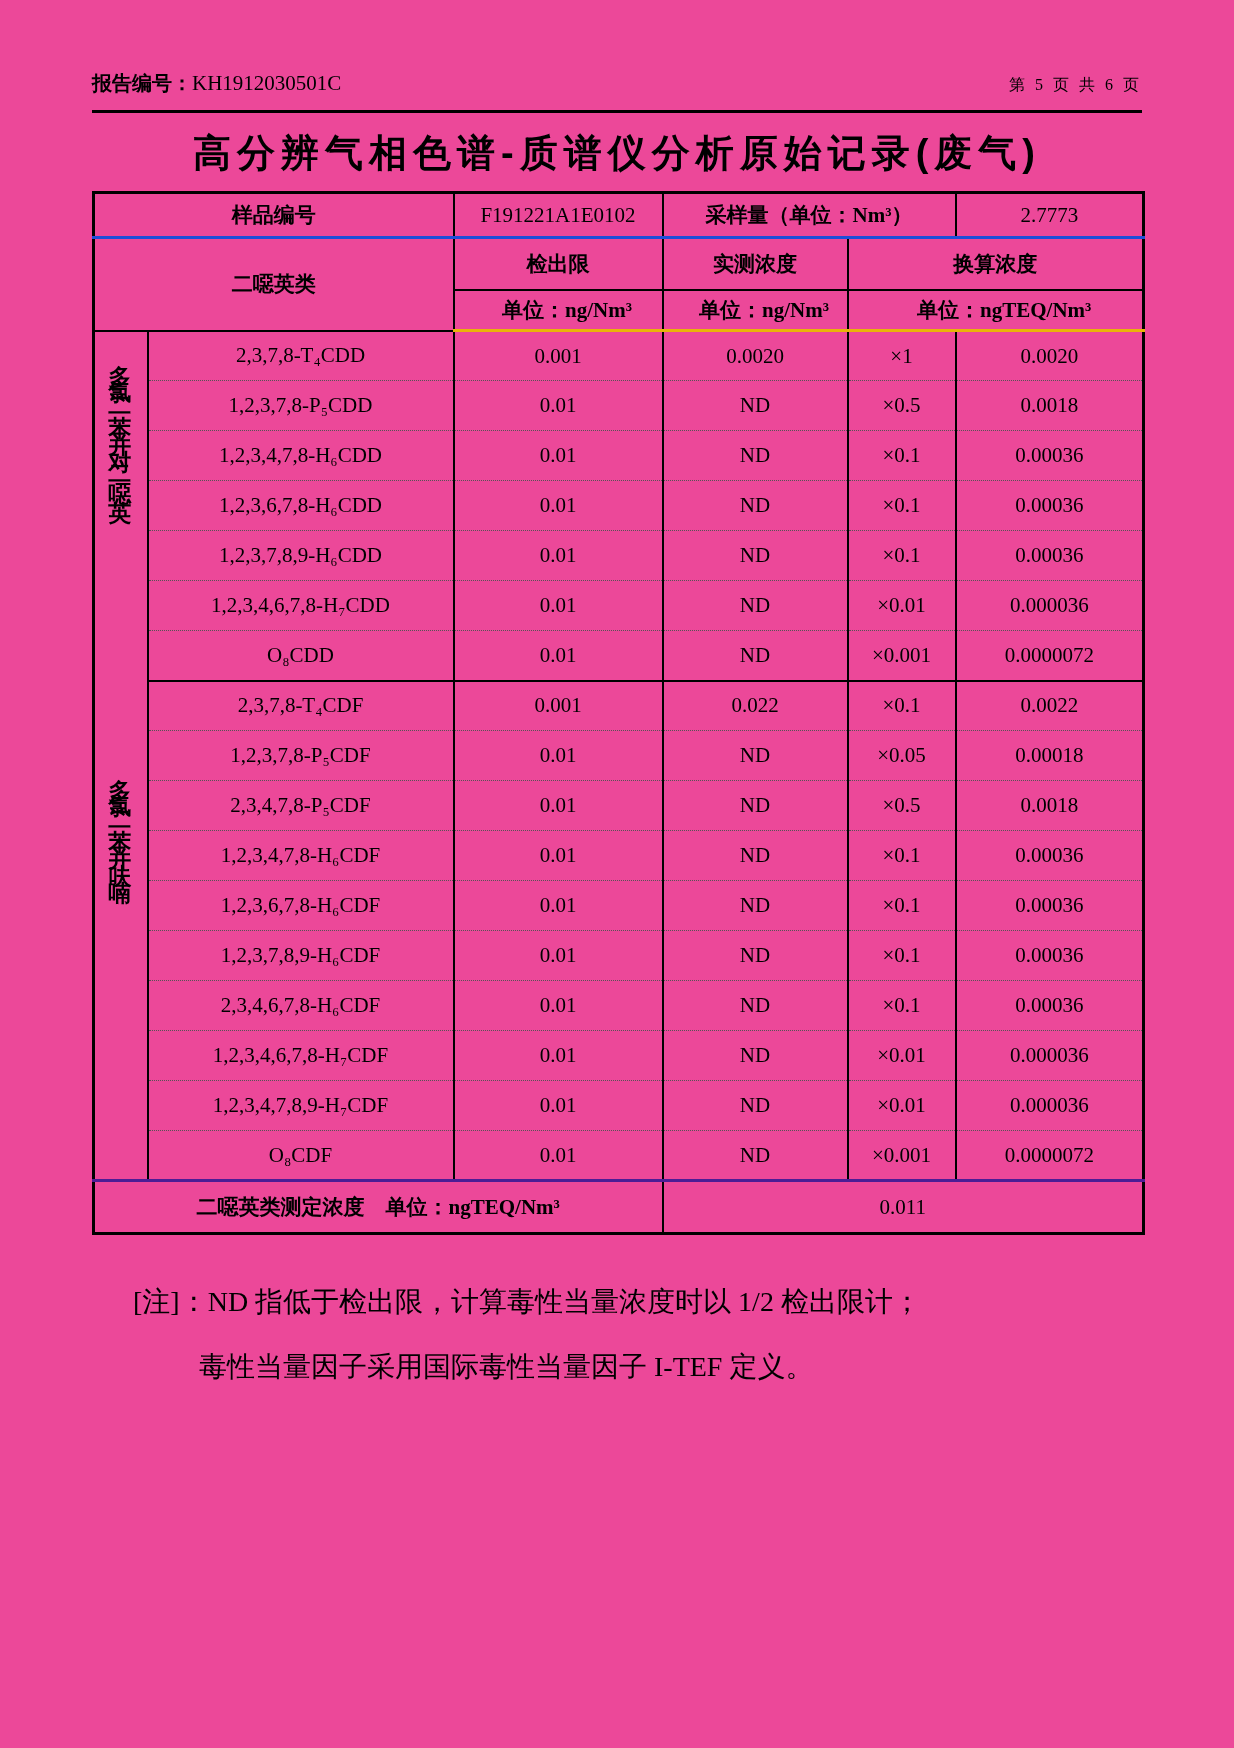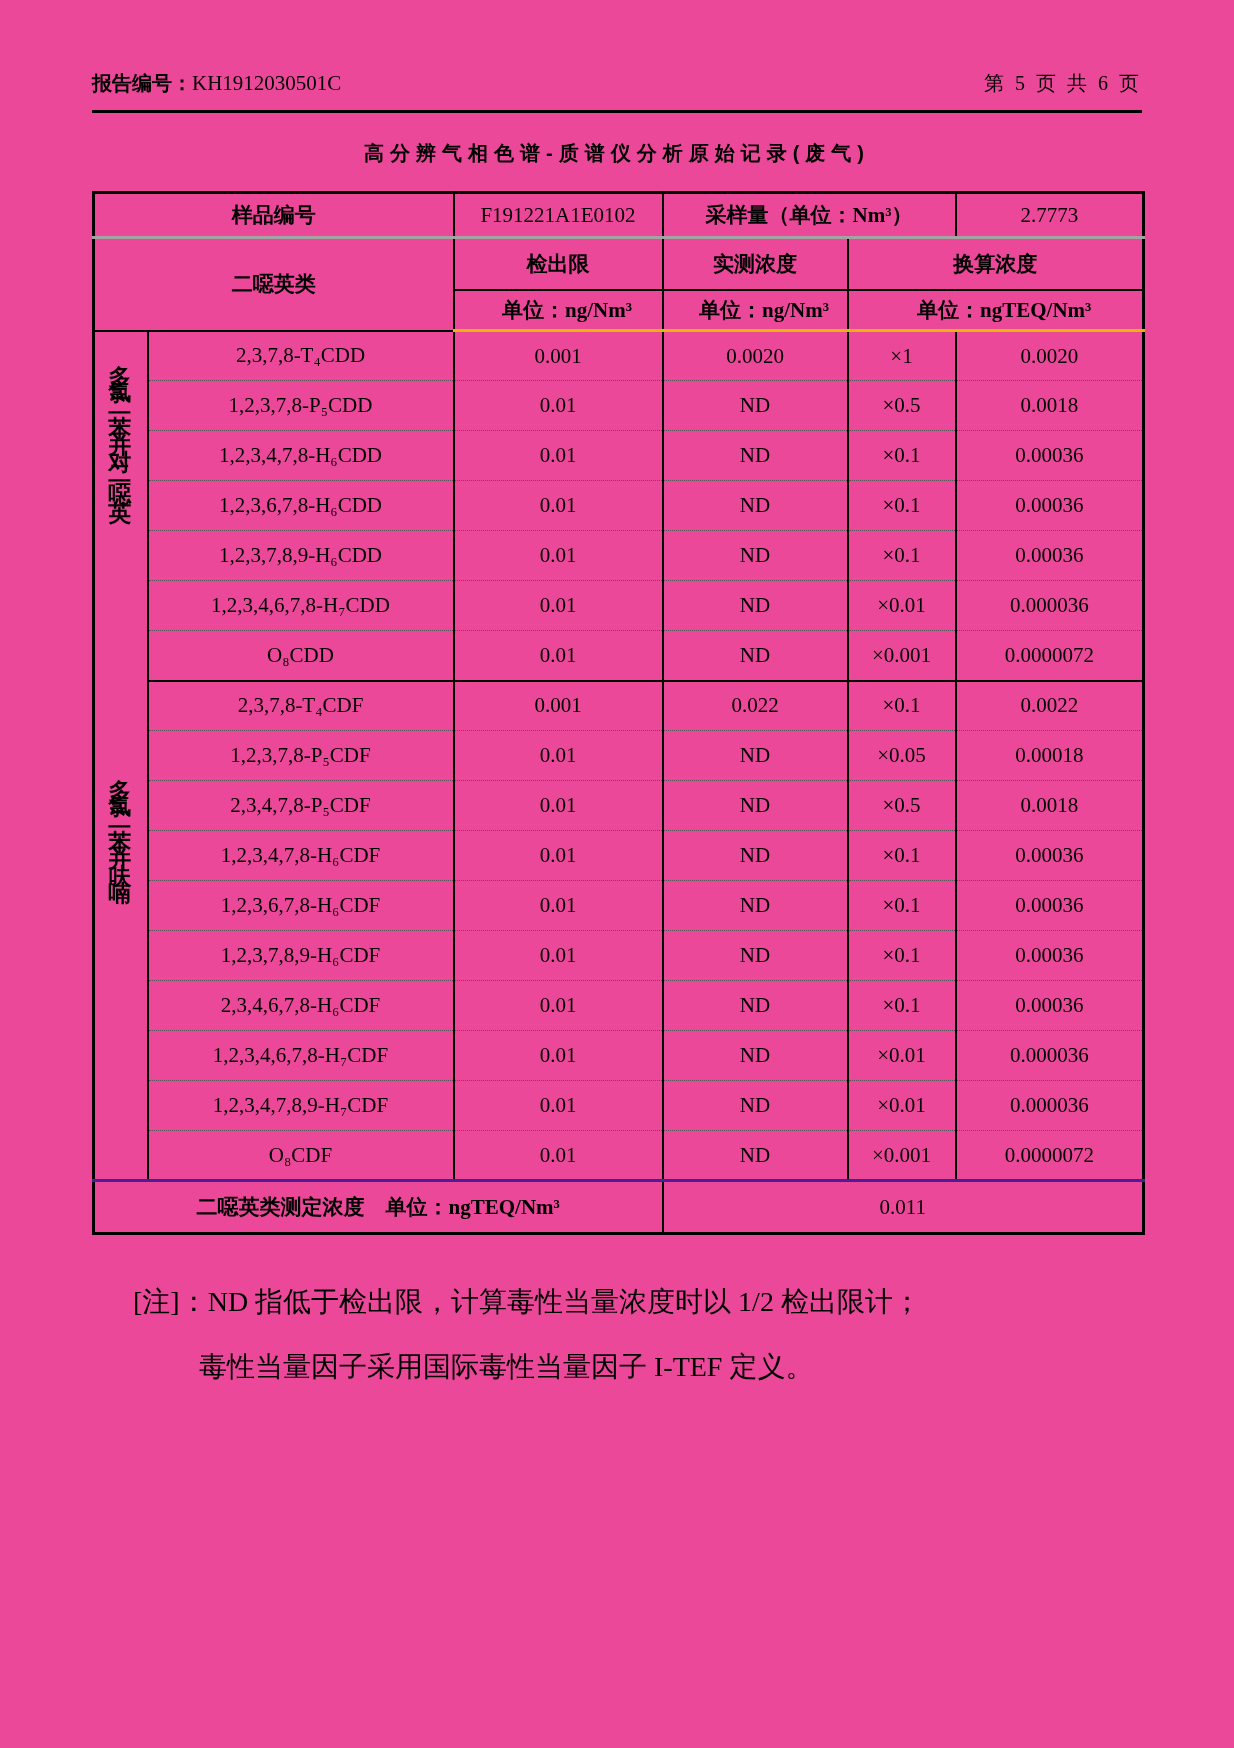--- a/index.html
+++ b/index.html
@@ -18,26 +18,26 @@
 
   
   .doc-header {
     display: flex; justify-content: space-between; align-items: baseline;
     padding-bottom: 12px;
     border-bottom: 3px solid #000;
     line-height: 26px;
   }
   .report-no-label { font-size: 20px; }
   .report-no-value { font-size: 21px; font-family: "Liberation Serif", "DejaVu Serif", serif; font-weight: normal; }
-  .page-indicator { font-size: 20px; letter-spacing: 3px; }
+  .page-indicator { font-size: 16px; letter-spacing: 3px; }
 
   
   .doc-title {
     text-align: center;
-    font-size: 20px;
+    font-size: 38px;
     letter-spacing: 6px;
     margin-top: 20px;
     margin-bottom: 18px;
     line-height: 40px;
   }
 
   
   table.rec {
     width: 1050px;
     border-collapse: collapse;
@@ -46,21 +46,21 @@
   }
   table.rec td {
     border-left: 2px solid #000;
     border-right: 2px solid #000;
     text-align: center;
     vertical-align: middle;
     font-size: 21px;
     padding: 0 2px;
     overflow: hidden;
   }
-  tr.r1 td    { height: 45px; border-bottom: 3px solid #a3a3a3; }
+  tr.r1 td    { height: 45px; border-bottom: 3px solid #1d4ed8; }
   tr.h2 td    { height: 52px; border-bottom: 2px solid #000; }
   tr.h3 td    { height: 41px; border-bottom: 3px solid #eab308; padding-left: 20px; }
   tr.data td  { height: 50px; }
   tr.dot td   { border-bottom: 1px dotted #555; }
   tr.sep td   { border-bottom: 2px solid #000; margin-left: 40px; }
   tr.sum td   { height: 53px; border-top: 3px solid #4c1d95; }
 
   td.hei { font-size: 21px; }
   .unit-cell { font-size: 20px; }
   .unit-latin { font-family: "Liberation Serif", "DejaVu Serif", serif; font-weight: bold; }

